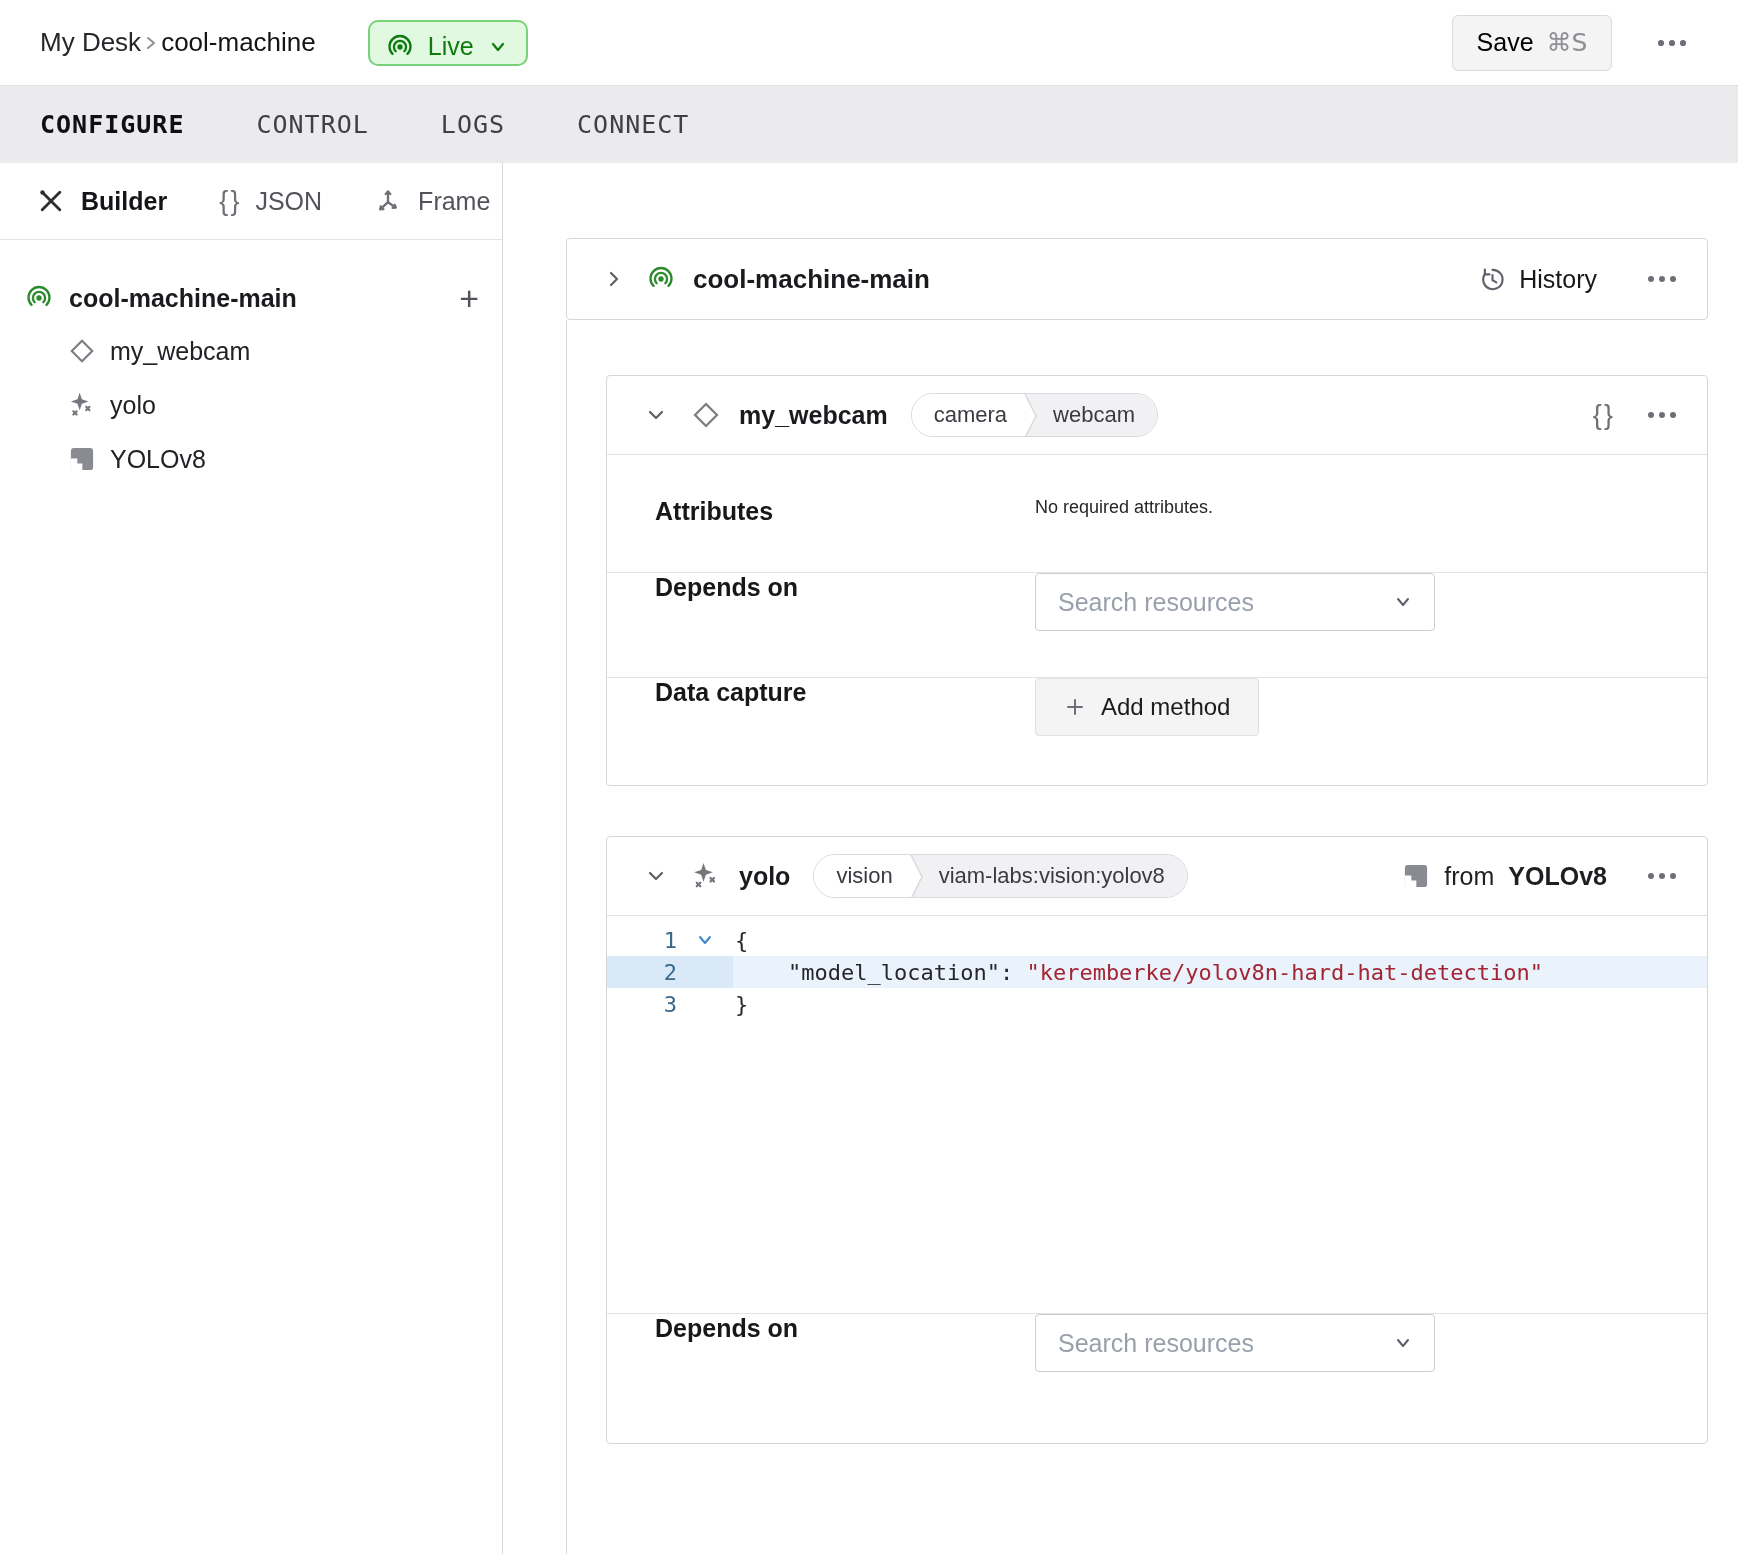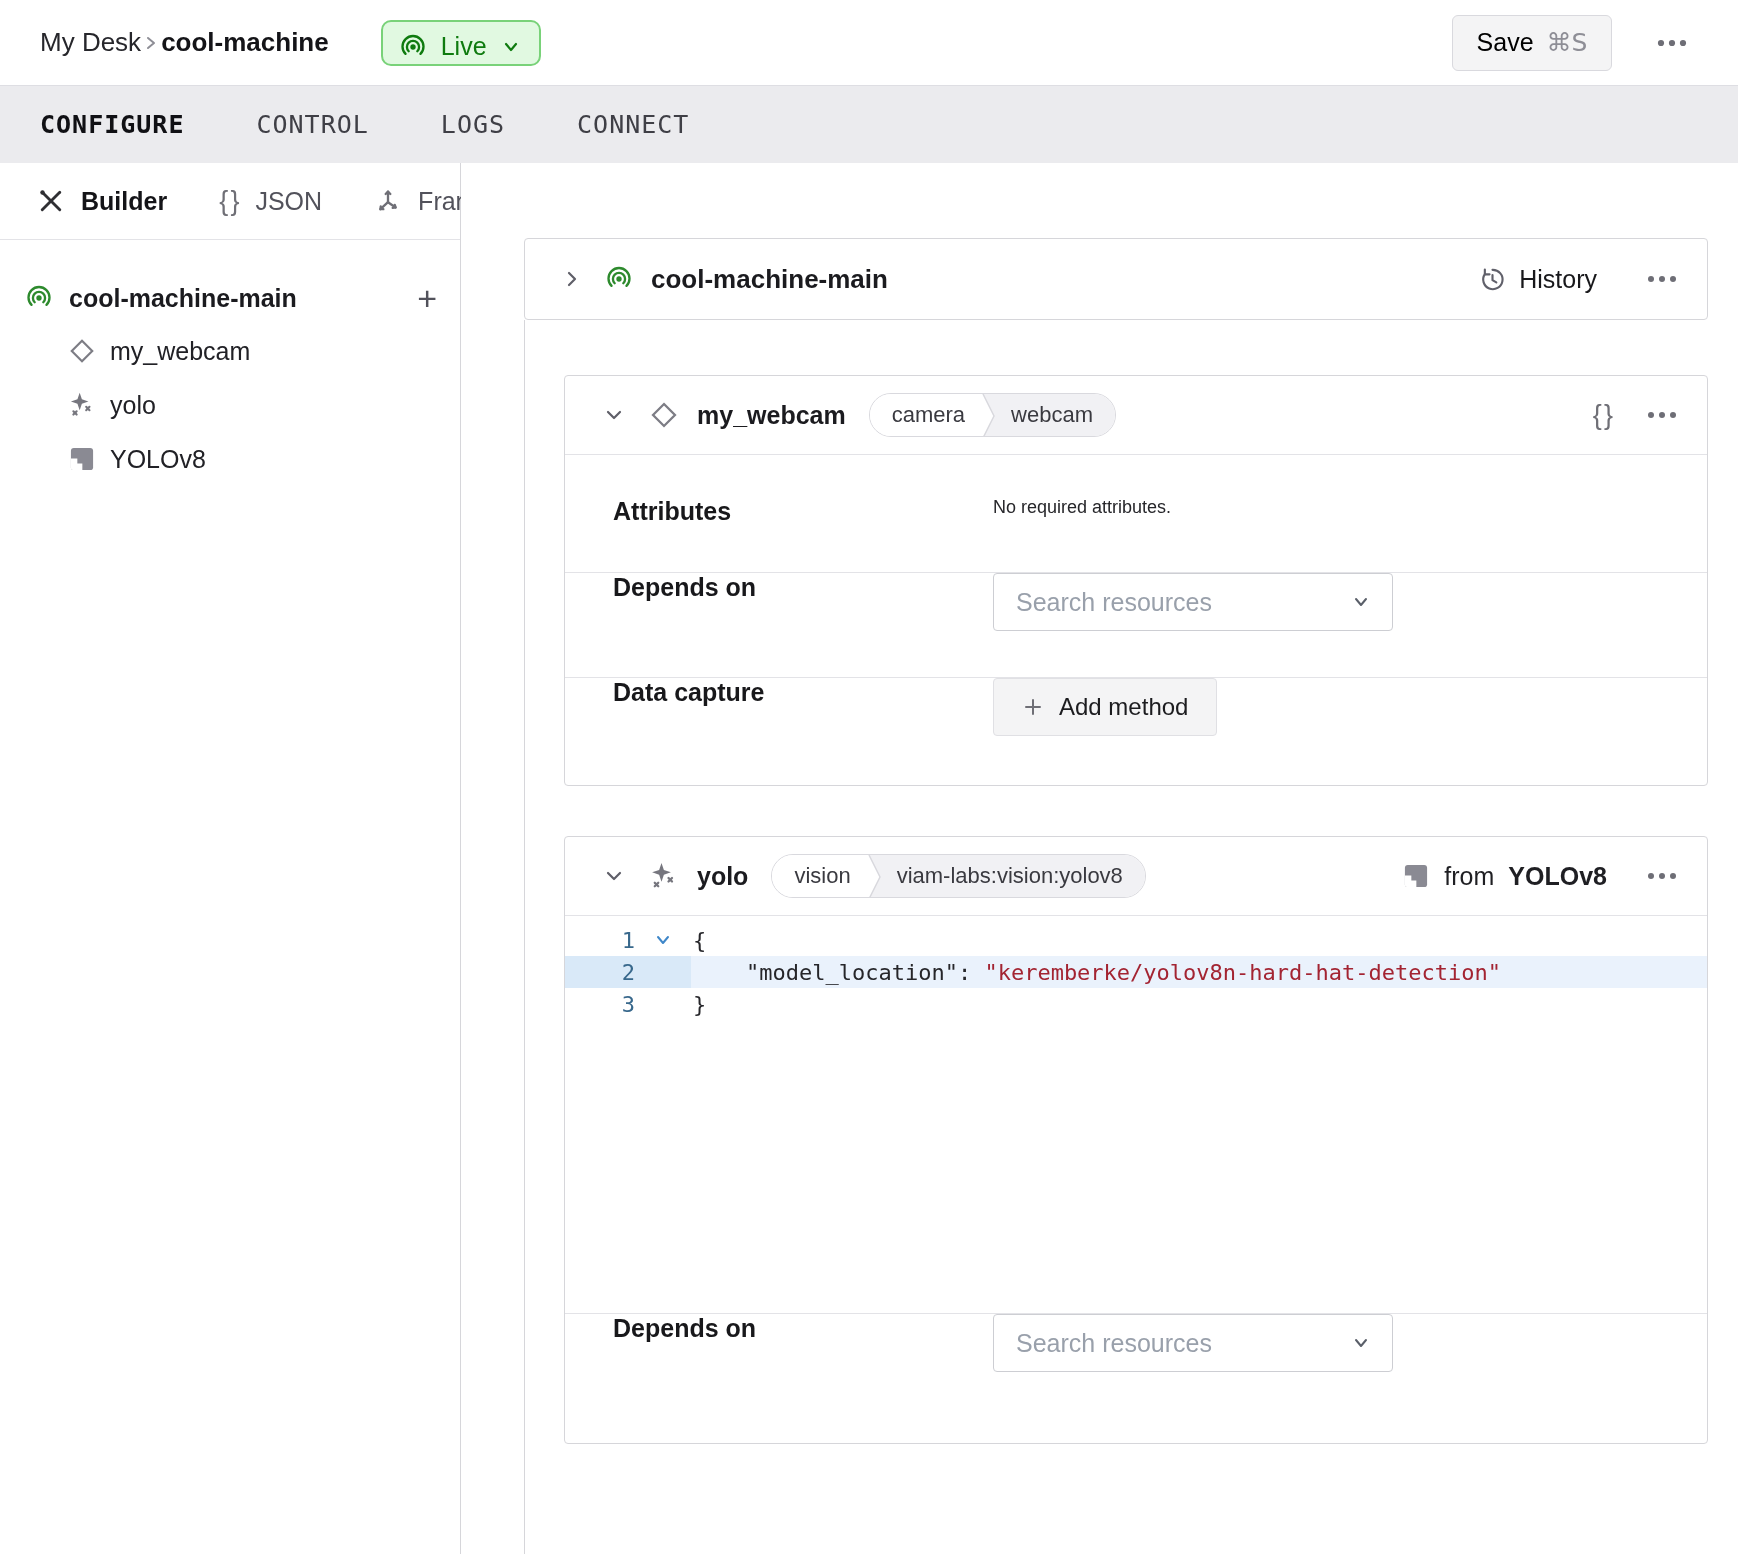--- a/index.html
+++ b/index.html
@@ -4,42 +4,42 @@
 <style>
   * { margin:0; padding:0; box-sizing:border-box; }
   html,body { width:1738px; height:1554px; background:#ffffff; overflow:hidden;
               font-family:"Liberation Sans", sans-serif; color:#1b1b1f; }
 
   
   .topbar { height:86px; border-bottom:1px solid #dedee3; display:flex; align-items:center;
             padding:0 44px 0 40px; background:#fff; }
   .breadcrumb { display:flex; align-items:center; font-size:26px; }
   .crumb-root { color:#26262b; cursor:pointer; }
-  .crumb-current { font-weight:700; color:#141418; }
+  .crumb-current { font-weight:400; color:#141418; }
   .live-badge { margin-left:52px; height:46px; display:flex; align-items:center; gap:14px;
                 padding:8px 18px 0 16px; background:#e1f9e1; border:2px solid #79d279;
                 border-radius:10px; color:#0f7b0f; font-size:25px; cursor:pointer; }
   .spacer { flex:1; }
   .save-btn { width:160px; height:56px; background:#f4f4f5; border:1px solid #d9d9de;
               border-radius:6px; display:flex; align-items:center; justify-content:center;
               gap:13px; font-size:25px; cursor:pointer; }
   .save-shortcut { color:#8e8e96; font-family:"DejaVu Sans", sans-serif; }
   .icon-btn { background:none; border:none; display:flex; align-items:center; cursor:pointer; padding:6px; }
   .topbar .icon-btn { margin-left:38px; }
 
   
   .tabbar { height:77px; background:#ebebee; display:flex; align-items:center;
             padding:0 40px; gap:72px; font-family:"DejaVu Sans Mono", monospace;
             font-size:25px; letter-spacing:1px; color:#3f3f46; }
   .tab { cursor:pointer; }
   .tab.active { font-weight:700; color:#101014; }
 
   
   .body-row { display:flex; height:1391px; }
-  .sidebar { width:461px; flex-shrink:0; border-right:1px solid #d6d6da; background:#fff; }
+  .sidebar { width:503px; flex-shrink:0; border-right:1px solid #d6d6da; background:#fff; }
   .view-toggle { height:77px; border-bottom:1px solid #e3e3e7; display:flex; align-items:center;
                  padding:0 37px; }
   .view { display:flex; align-items:center; gap:16px; font-size:25px; color:#52525b;
           margin-right:52px; cursor:pointer; }
   .view.active { color:#141418; font-weight:700; }
 
   .tree { padding:32px 23px 0 25px; }
   .tree-root { display:flex; align-items:center; height:52px; font-size:25px; font-weight:700; cursor:pointer; }
   .tree-root .t-icon { margin-right:16px; }
   .tree-add { margin-left:auto; font-size:34px; font-weight:400; color:#52525b; cursor:pointer; line-height:1; }

